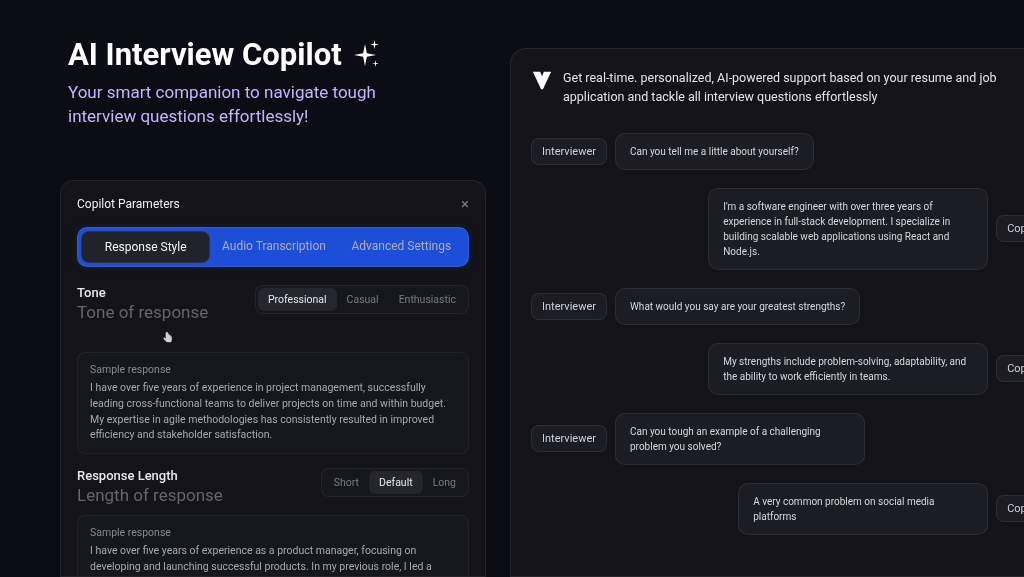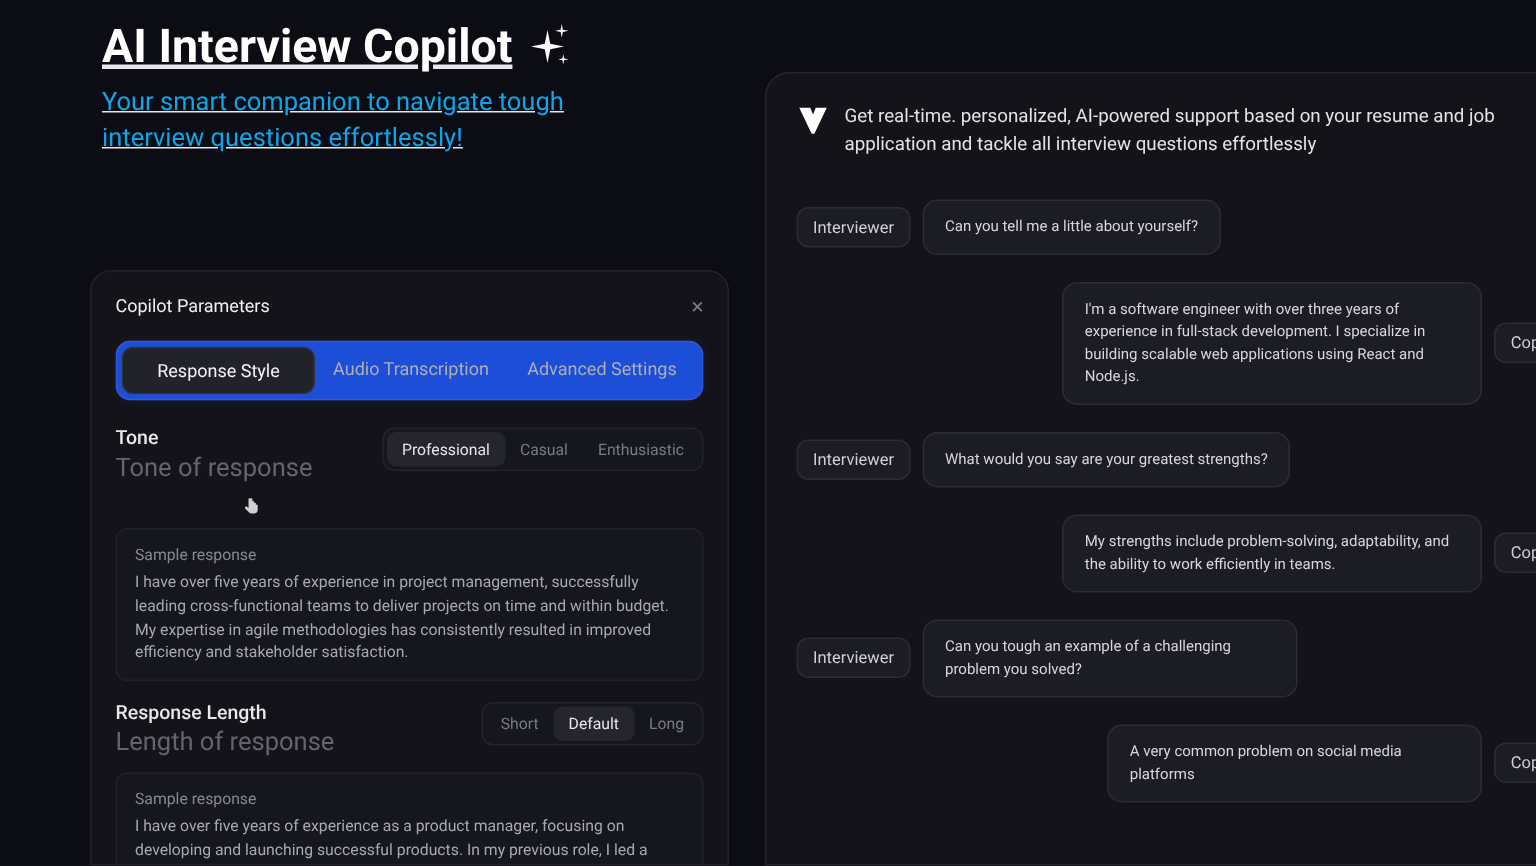--- a/index.html
+++ b/index.html
@@ -7,41 +7,40 @@
   width: 1024px;
   height: 577px;
   background: #0c0c14;
   font-family: -apple-system, BlinkMacSystemFont, "Segoe UI", Roboto, Arial, sans-serif;
   color: #e8e8ec;
   overflow: hidden;
   position: relative;
 }
 .hero {
   position: absolute;
-  top: 12px;
+  top: 36px;
   left: 68px;
-  text-decoration: underline;
 }
 .hero-title {
   font-size: 31px;
   font-weight: 700;
   color: #fff;
   display: flex;
   align-items: center;
   gap: 10px;
 }
 .sparkle-wrap { position: relative; width: 30px; height: 30px; }
 .sparkle {
   position: absolute;
   fill: #fff;
 }
 .hero-sub {
   margin-top: 8px;
   font-size: 17px;
-  color: #0ea5e9;
+  color: #c4b5fd;
   line-height: 1.4;
   font-weight: 400;
   max-width: 380px;
 }
 .left-panel {
   position: absolute;
   top: 180px;
   left: 60px;
   width: 426px;
   height: 397px;

